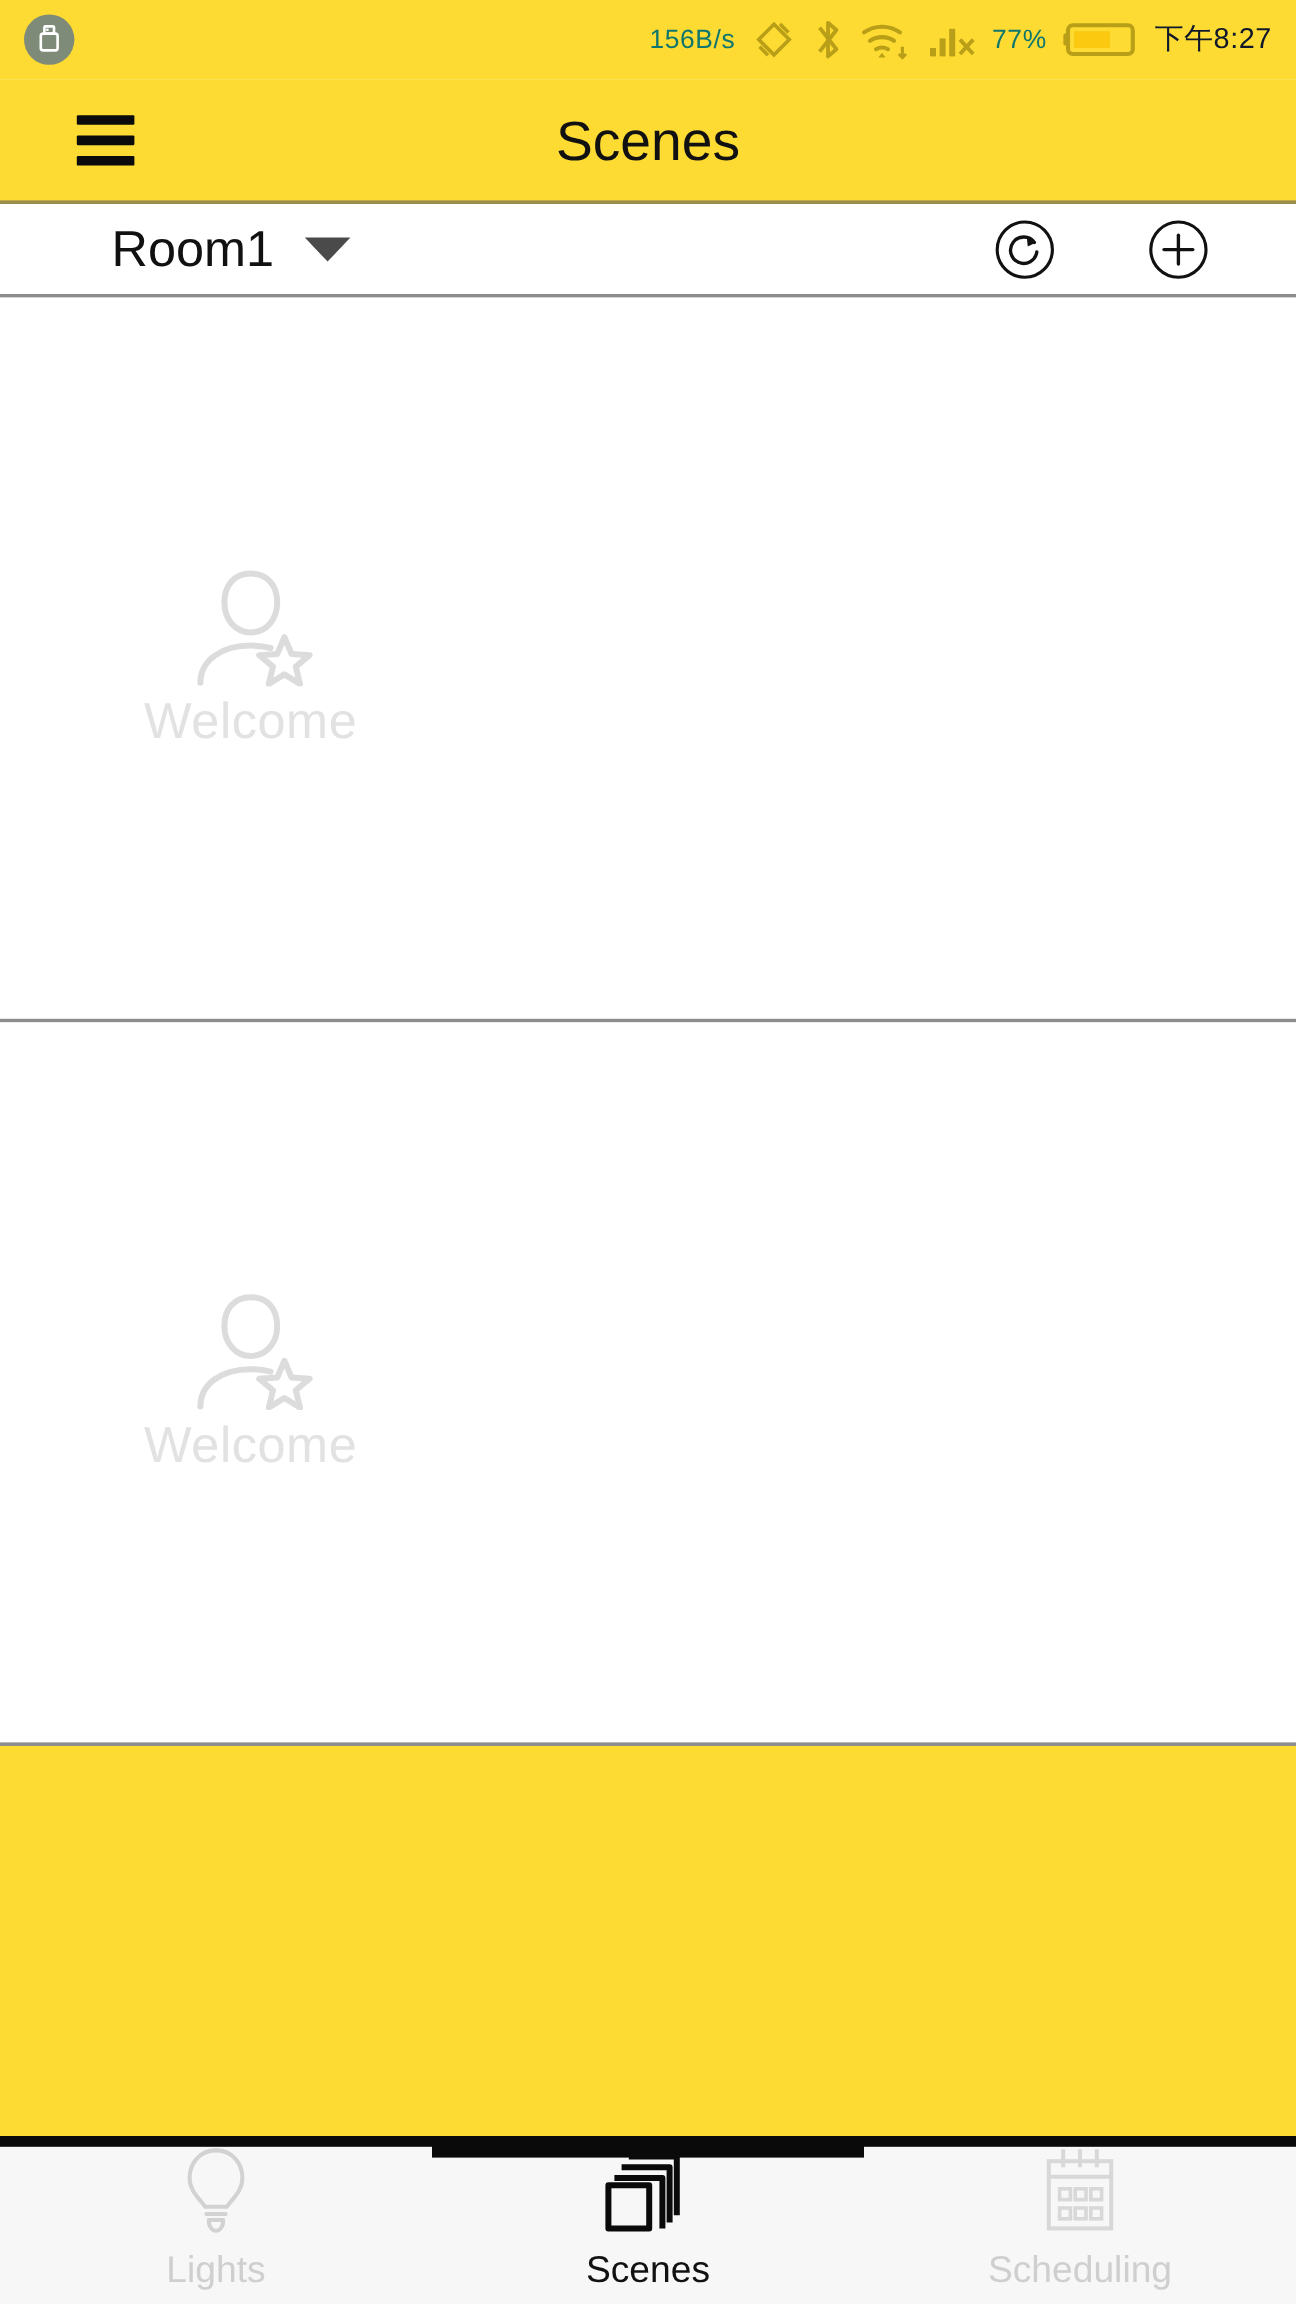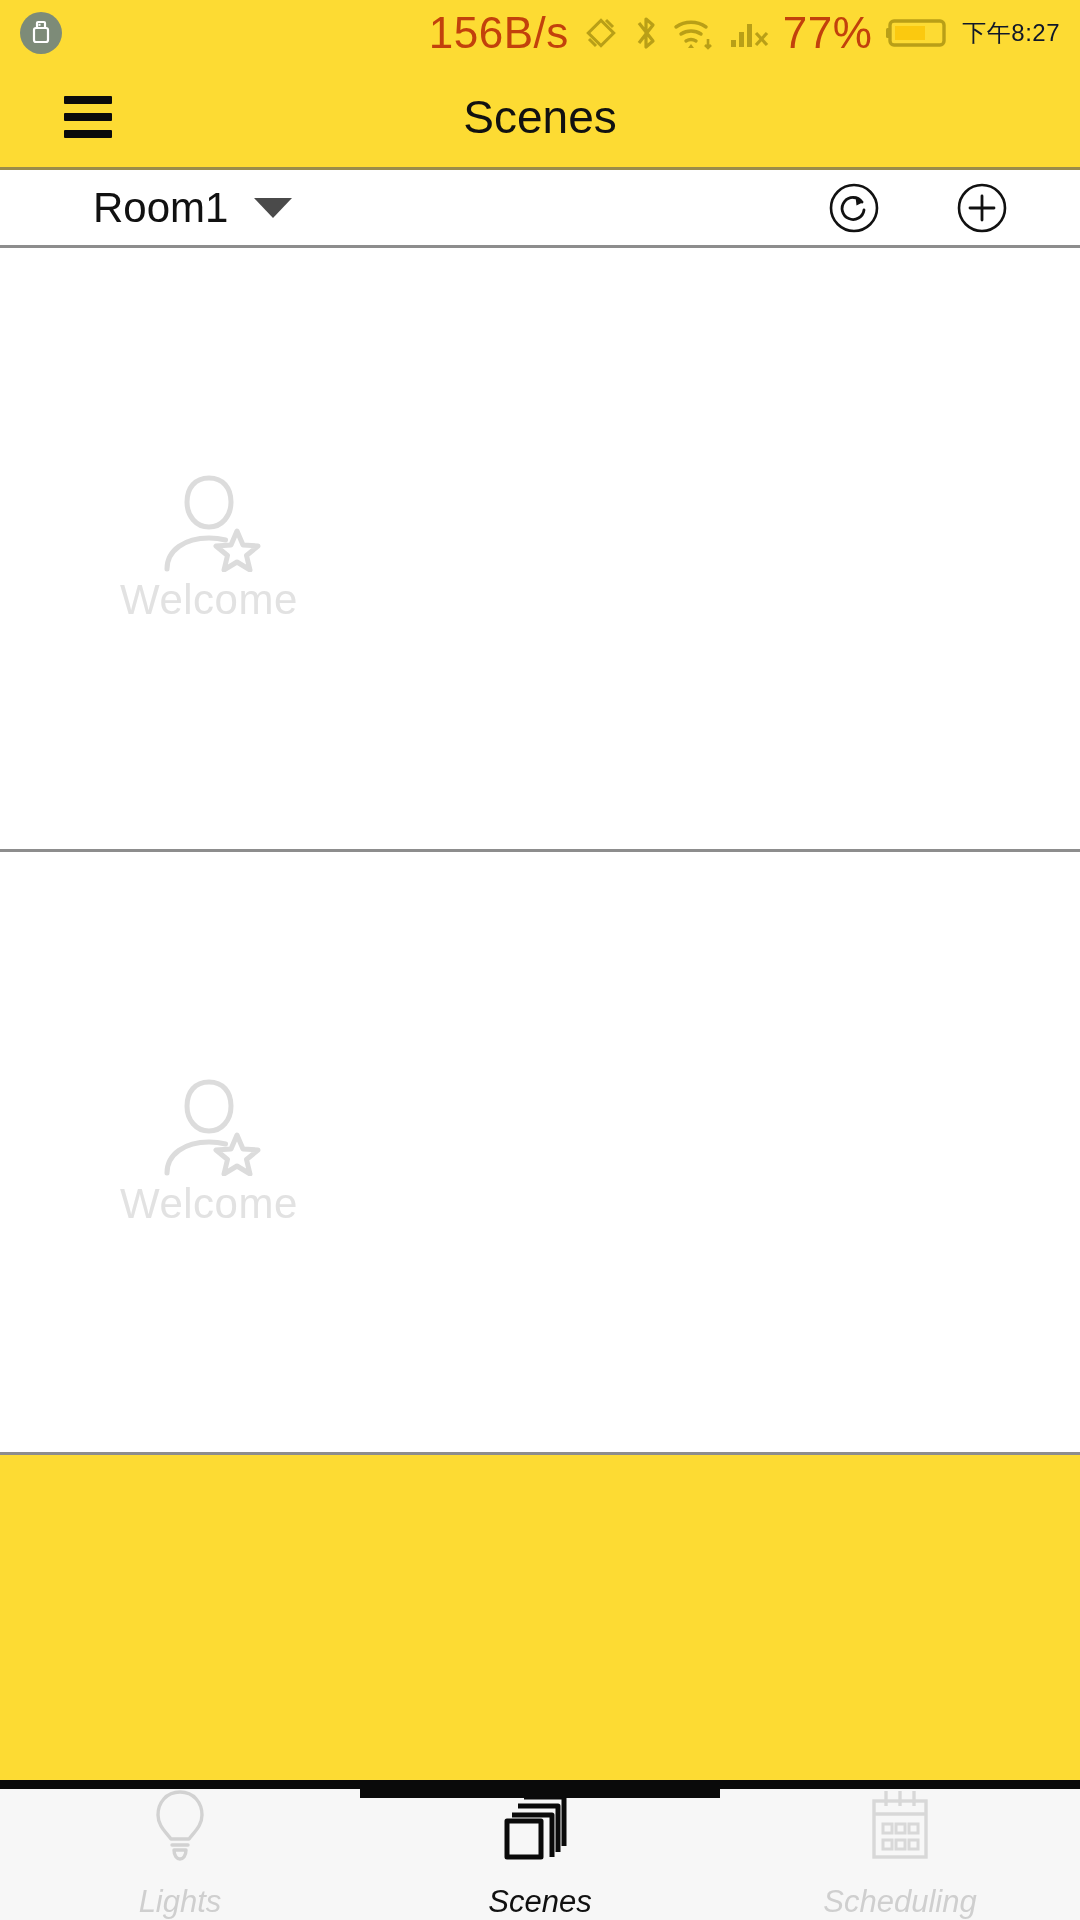--- a/index.html
+++ b/index.html
@@ -18,21 +18,21 @@
   }
   .sb-left { display:flex; align-items:center; }
   .usb-badge {
     width:42px; height:42px; border-radius:50%;
     background:#7d8b78; display:flex; align-items:center; justify-content:center;
   }
   .sb-right {
     margin-left:auto; display:flex; align-items:center; gap:14px;
     color:#b99f17; font-size:34px; letter-spacing:0.5px;
   }
-  .sb-right .txt { color:#c2410c; font-size:44px; line-height:1; }
+  .sb-right .txt { color:#0f766e; font-size:22px; line-height:1; }
   .sb-right .time { color:#0f172a; font-size:24px; line-height:1; }
   .sb-icon { display:flex; align-items:center; }
 
   
   .titlebar {
     height:104px; flex:0 0 104px; background:#FDDB33;
     display:flex; align-items:center; position:relative;
     border-bottom:3px solid #9a8c4a;
   }
   .hamburger { position:absolute; left:64px; width:48px; display:flex; flex-direction:column; gap:9px; cursor:pointer; }
@@ -72,22 +72,22 @@
   .yellow-block { flex:0 0 325px; background:#FDDB33; width:100%; }
 
   
   .tabbar {
     flex:0 0 140px; height:140px; background:#f7f7f7;
     display:flex; position:relative; border-top:0;
   }
   .tabbar-top { position:absolute; top:0; left:0; width:100%; height:9px; background:#0a0a0a; }
   .tab {
     flex:1 1 0; display:flex; flex-direction:column;
-    align-items:center; justify-content:space-between; gap:12px; cursor:pointer;
-    position:relative; padding-top:8px;font-style:italic;
+    align-items:center; justify-content:flex-start; gap:12px; cursor:pointer;
+    position:relative; padding-top:8px;
   }
   .tab .tab-label { font-size:31px; }
   .tab.inactive .tab-label { color:#cfcfcf; }
   .tab.active .tab-label { color:#111; }
   .tab .active-bar {
     position:absolute; top:0; left:0; width:100%; height:18px; background:#0a0a0a;
   }
   .tab-icon { height:74px; display:flex; align-items:flex-end; justify-content:center; }
 </style>
 </head>

